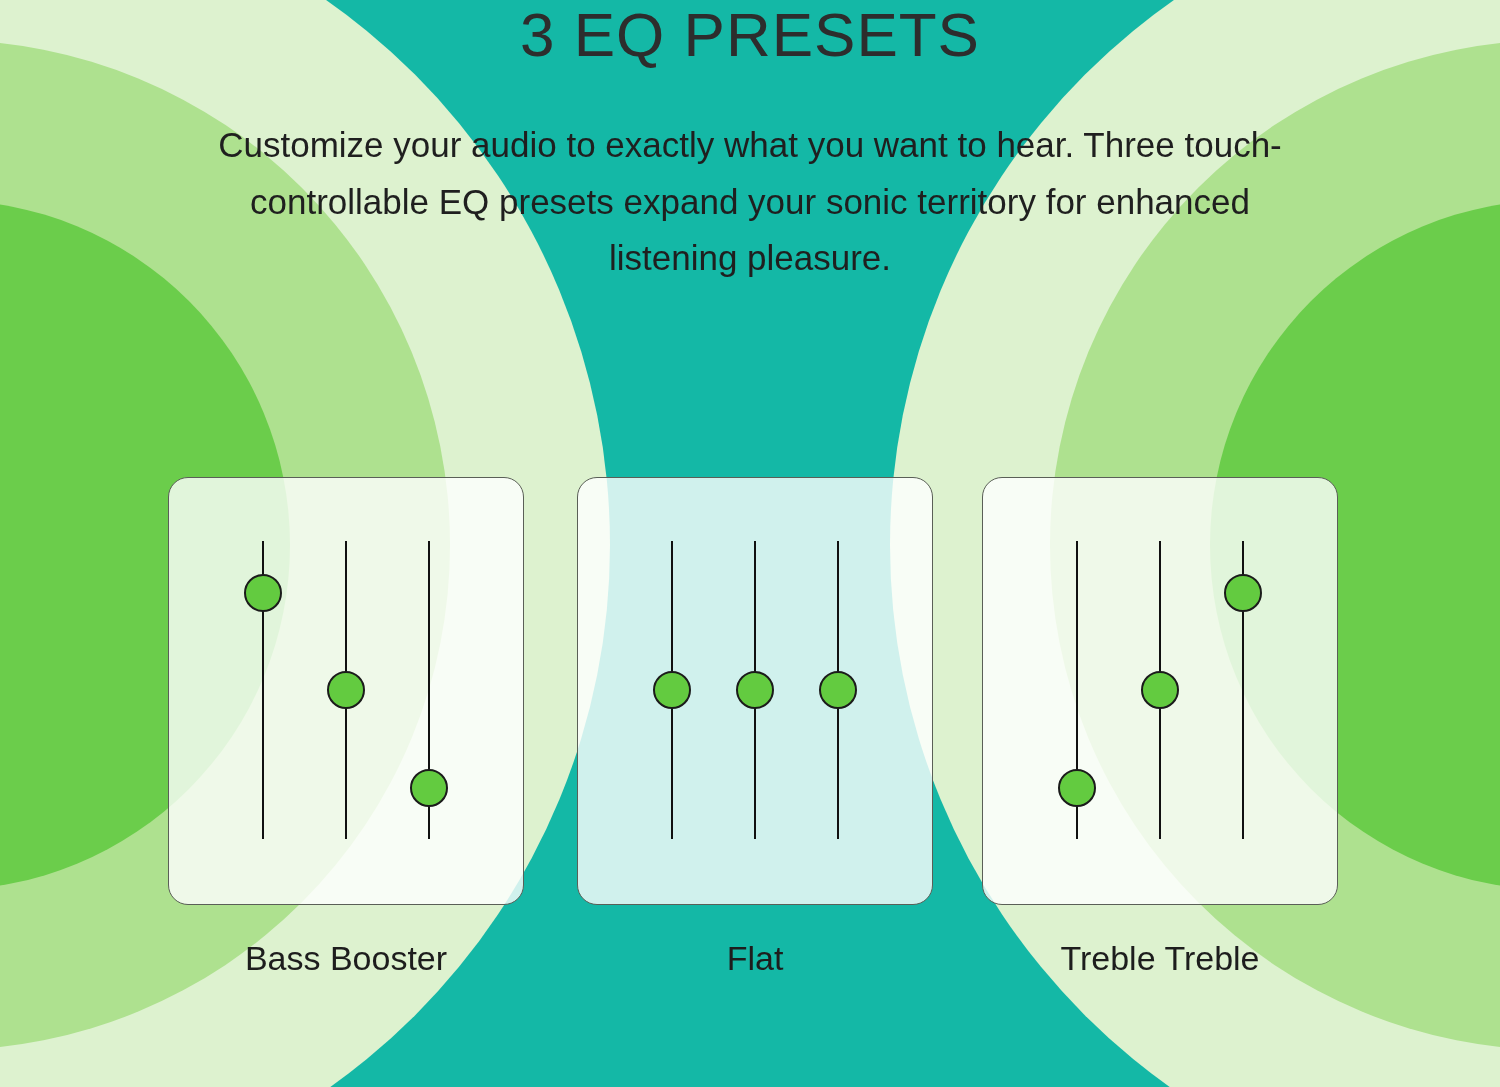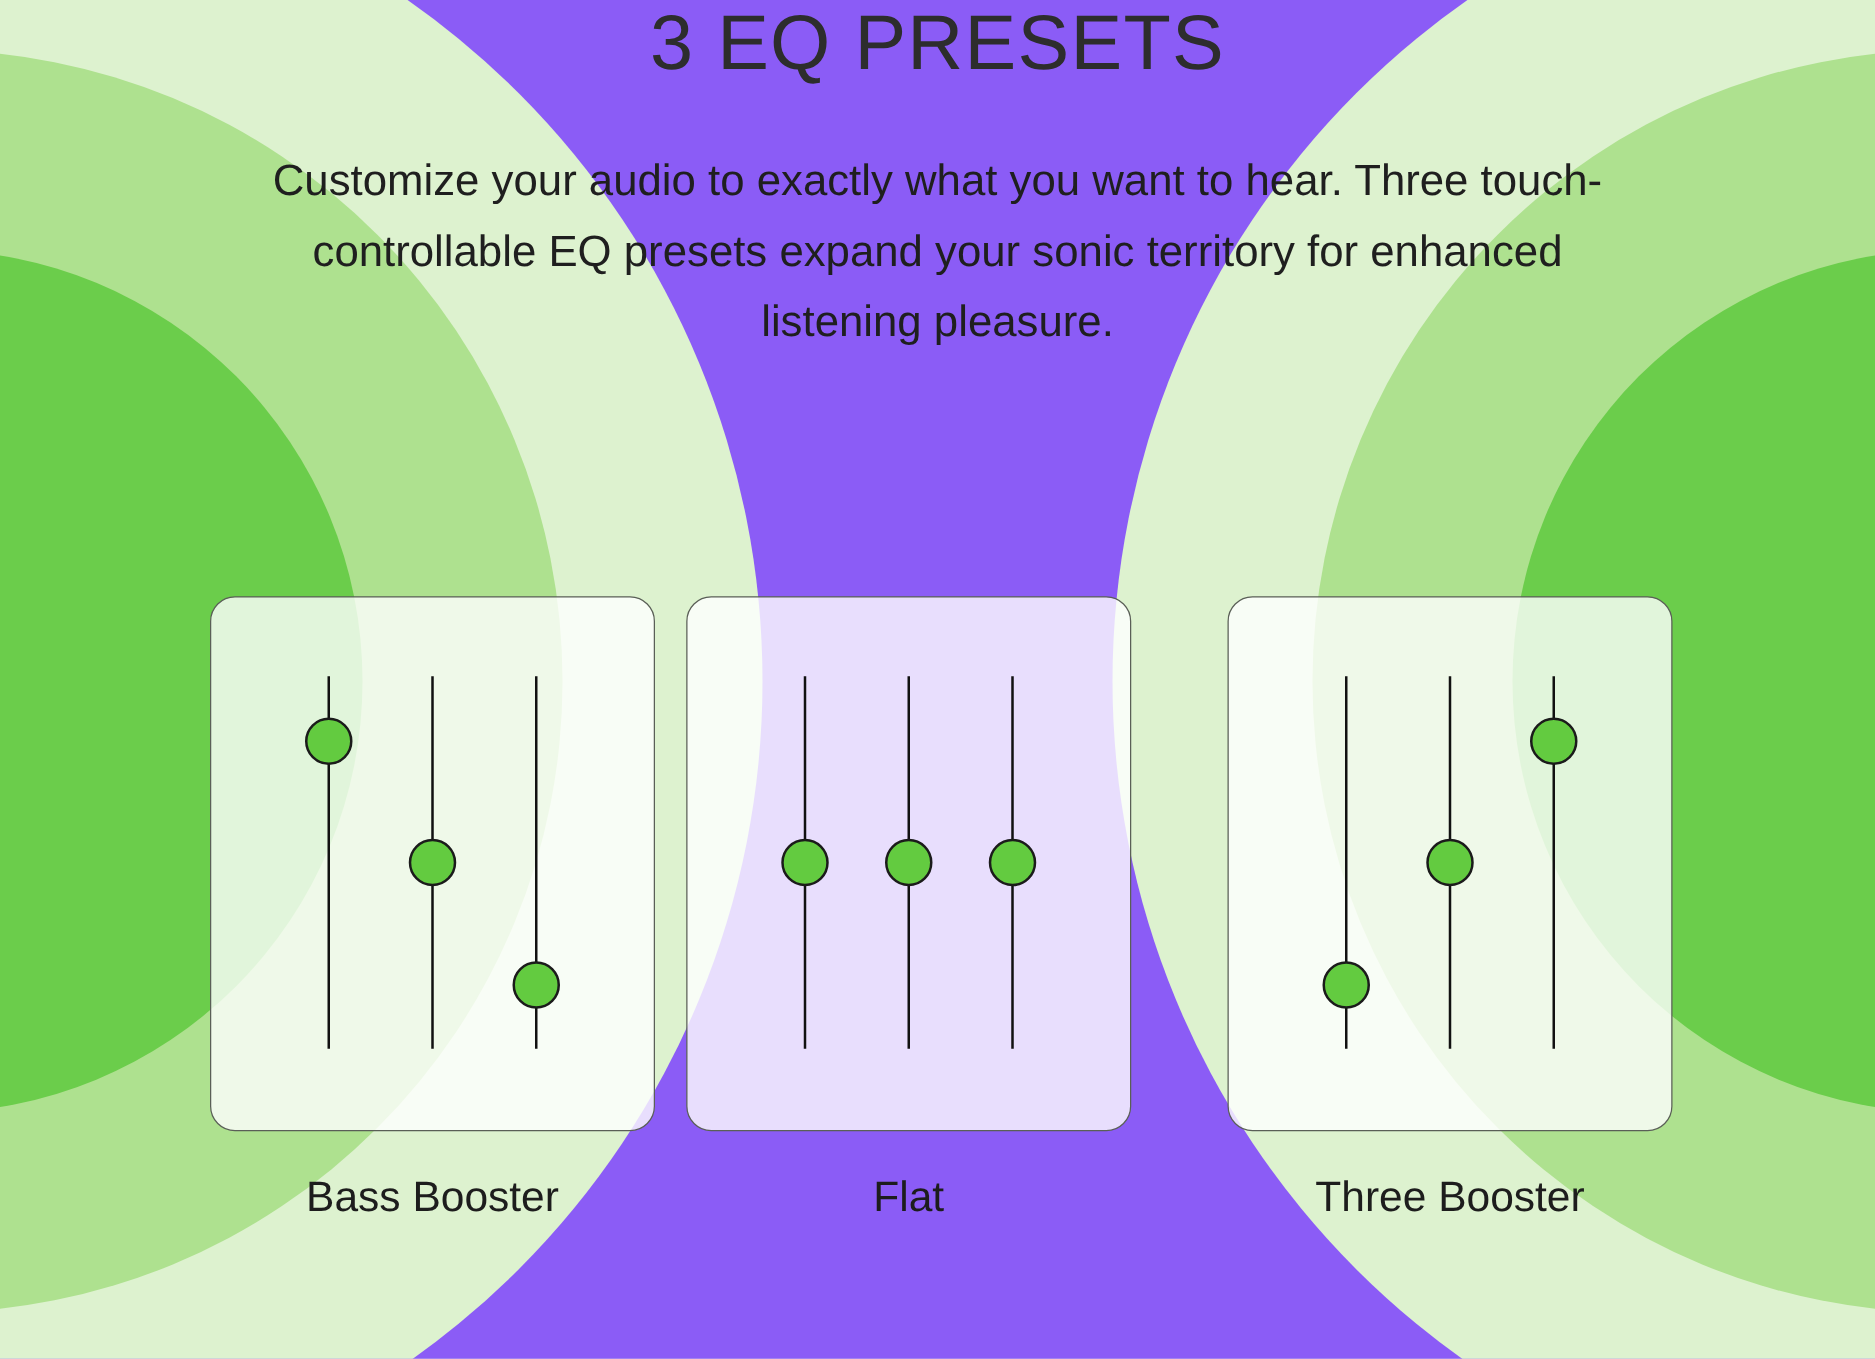--- a/index.html
+++ b/index.html
@@ -2,21 +2,21 @@
 <html><head>
 <meta charset="utf-8">
 <style>
   html,body{margin:0;padding:0;}
   body{
     width:1500px;height:1087px;
     background:#ffffff;
     font-family:"Liberation Sans", sans-serif;
     overflow:hidden;
   }
-  #stage{position:relative;width:1500px;height:1087px;overflow:hidden;background:#8b5cf6;}
+  #stage{position:relative;width:1500px;height:1087px;overflow:hidden;background:#14b8a6;}
 
   
   .ripple{position:absolute;border-radius:50%;}
 
   .rip-l3{width:1330px;height:1330px;left:-720px;top:-120px;background:#ddf2cf;}
   .rip-l2{width:1010px;height:1010px;left:-560px;top:40px;background:#aee18f;}
   .rip-l1{width:690px;height:690px;left:-400px;top:200px;background:#6bcd4b;}
 
   .rip-r3{width:1330px;height:1330px;right:-720px;top:-120px;background:#ddf2cf;}
   .rip-r2{width:1010px;height:1010px;right:-560px;top:40px;background:#aee18f;}
@@ -39,21 +39,21 @@
   }
 
   
   .presets{
     position:absolute;left:0;top:477px;width:1325px;height:560px;z-index:6;
   }
   .preset{
     position:absolute;top:0;width:356px;
   }
   .preset:nth-child(1){left:168px;}
-  .preset:nth-child(2){left:549px;}
+  .preset:nth-child(2){left:577px;}
   .preset:nth-child(3){left:982px;}
 
   .preset-card{
     position:relative;
     width:356px;height:428px;
     box-sizing:border-box;
     border:1.6px solid #5a5f57;
     border-radius:20px;
     background:rgba(255,255,255,0.80);
   }
@@ -145,17 +145,17 @@
           </div>
           <div class="slider" style="left: 177px;">
             <div class="track"></div>
             <div class="knob" style="top: 149px;"></div>
           </div>
           <div class="slider" style="left: 260px;">
             <div class="track"></div>
             <div class="knob" style="top: 52.15px;"></div>
           </div>
         </div>
-        <div class="preset-label">Three Booster</div>
+        <div class="preset-label">Treble Treble</div>
       </div>
     </div>
 
 </div>
 
 </body></html>

